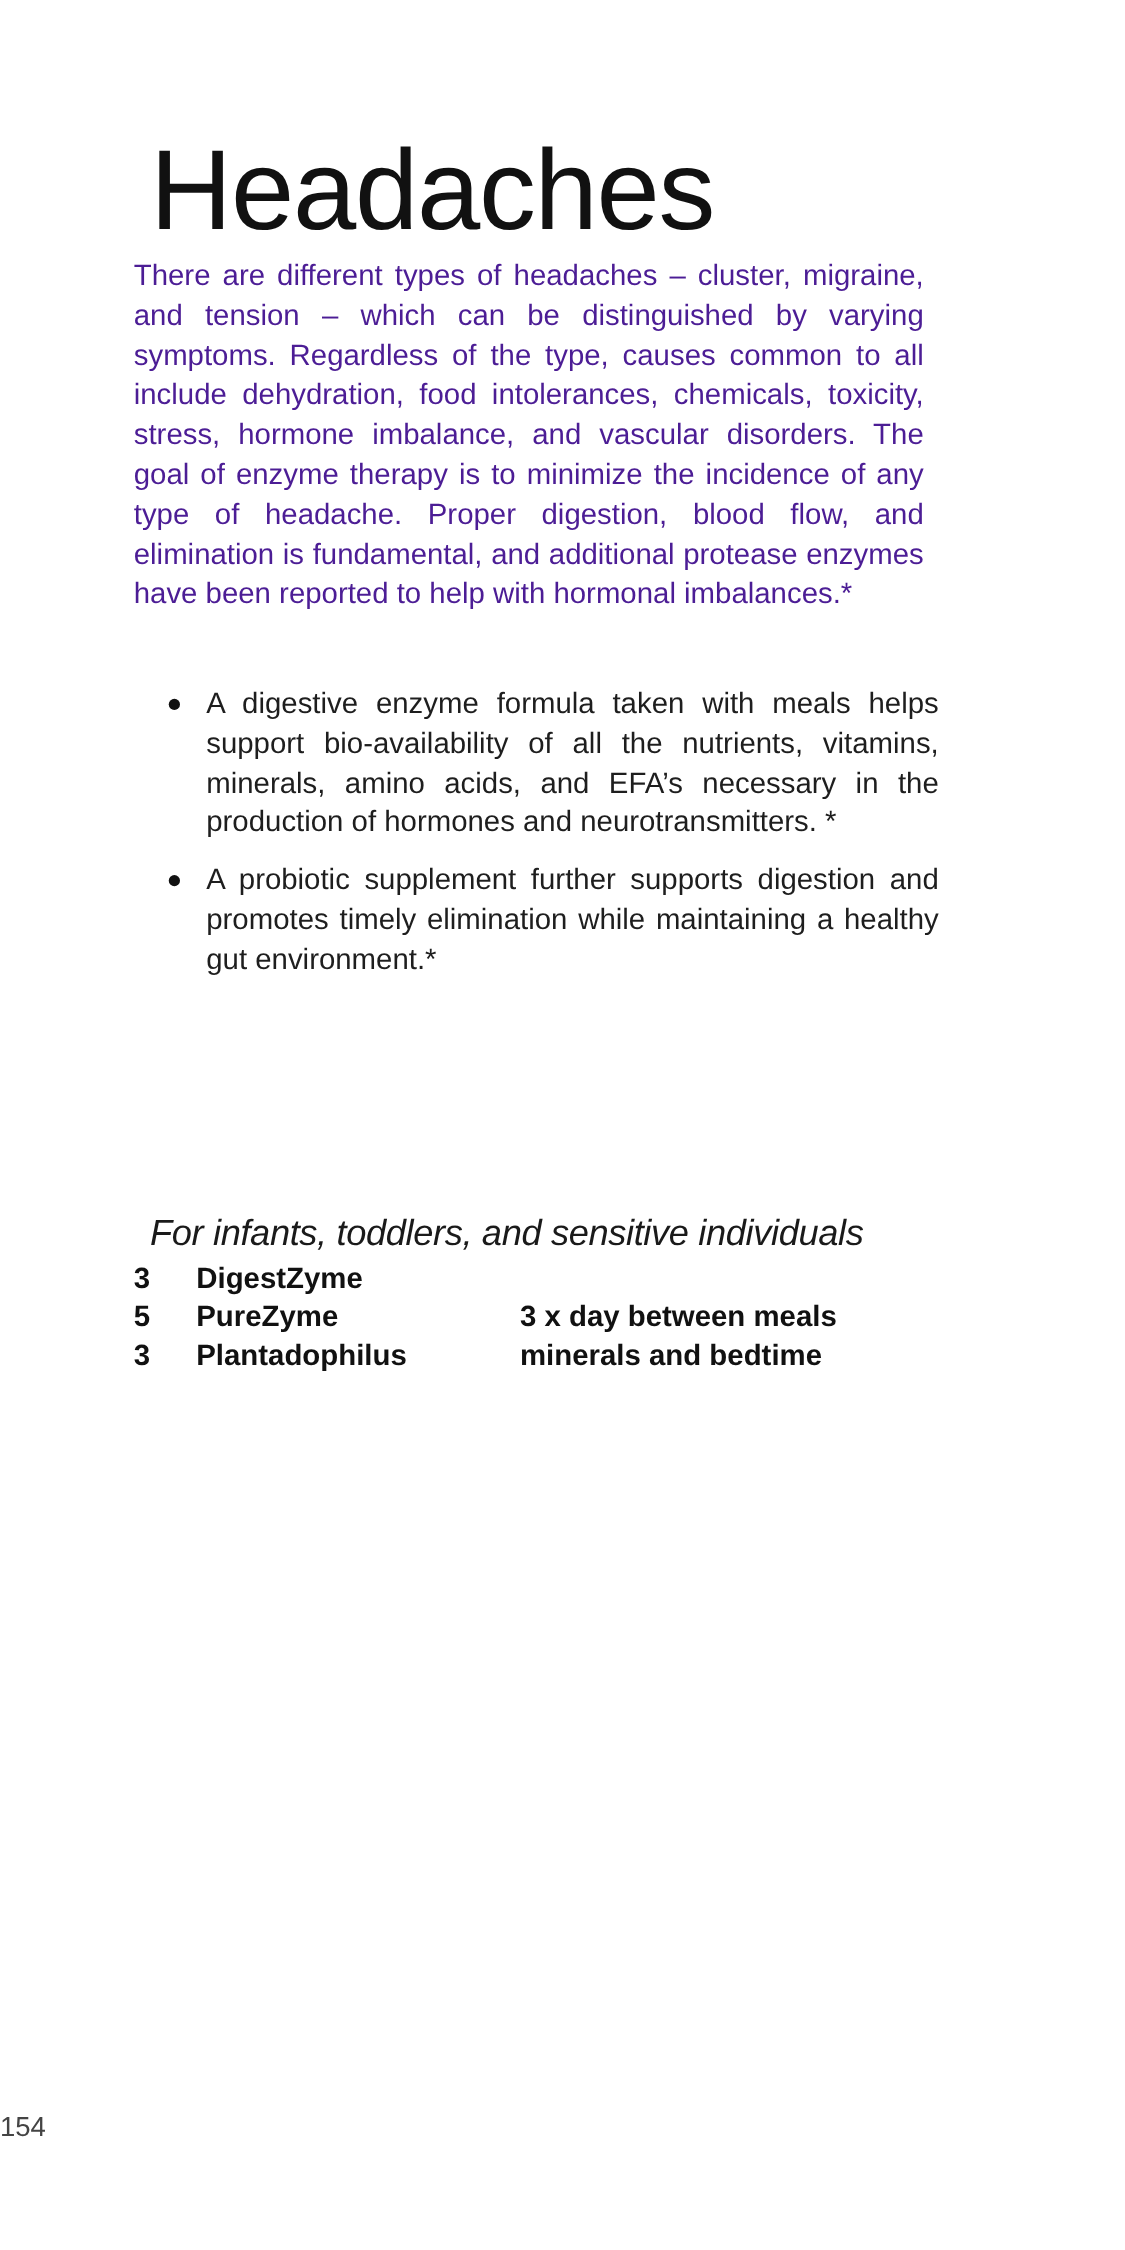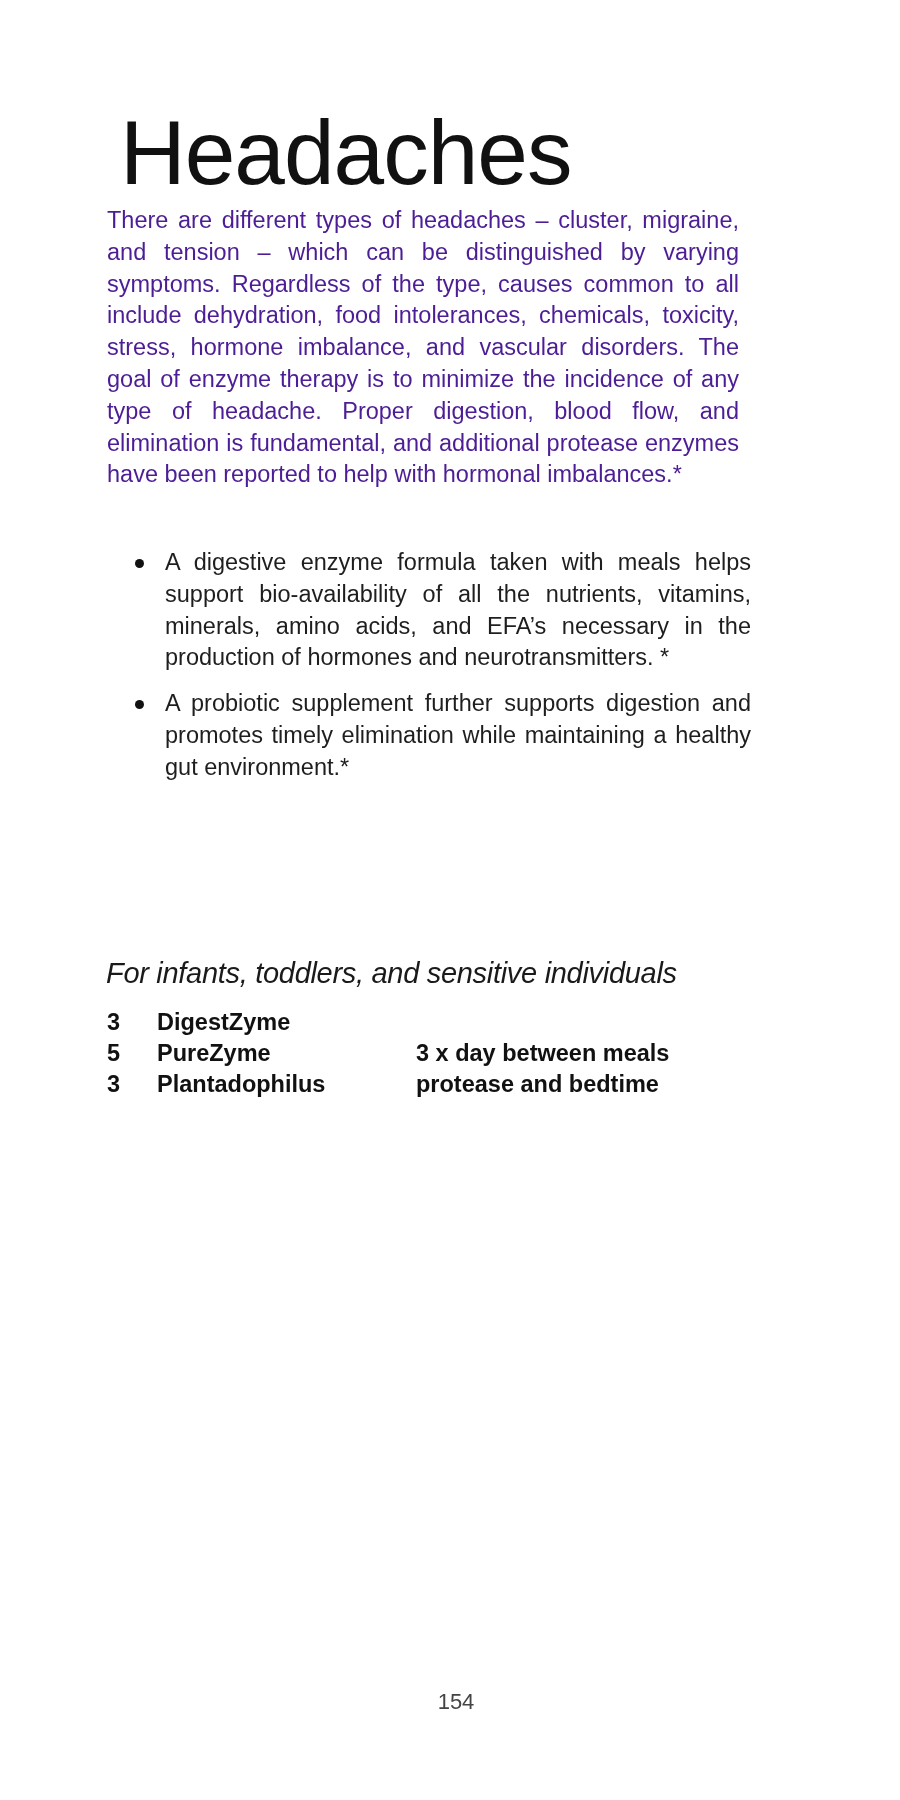--- a/index.html
+++ b/index.html
@@ -7,29 +7,29 @@
          font-family:"Liberation Sans", "DejaVu Sans", sans-serif; color:#1c1c1c; }
   .page { position:absolute; left:0; top:0; width:900px; height:1800px; }
   .title { position:absolute; left:104px; top:82px; margin:16px;
            font-size:91px; font-weight:normal; line-height:110px; letter-spacing:-1px; color:#111; }
   .intro { position:absolute; left:107px; top:205px; width:632px; margin:0;
            font-size:23.5px; line-height:31.8px; text-align:justify; color:#4c1d95; }
   .bullets { position:absolute; left:107px; top:535px; width:632px; margin:12px; padding:0; list-style:none; }
   .bullet { position:relative; padding-left:46px; font-size:23.5px; line-height:31.8px;
             text-align:justify; margin:0 0 14px 0; color:#1e1e1e; }
   .bullet-dot { position:absolute; left:16px; top:12px; width:9px; height:9px; border-radius:50%; background:#111; }
-  .subhead { position:absolute; left:106px; top:956px; margin:0; font-size:29px; font-style:italic;
+  .subhead { position:absolute; left:106px; top:956px; margin:14px; font-size:29px; font-style:italic;
              font-weight:normal; line-height:34px; color:#1a1a1a; letter-spacing:-0.3px; }
   .dosage { position:absolute; left:107px; top:1007px; width:640px; }
   .dose-row { position:relative; height:31px; font-size:23.5px; line-height:31px; font-weight:bold; color:#111; }
   .dose-qty { position:absolute; left:0; }
   .dose-name { position:absolute; left:50px;text-align:center; }
   .dose-when { position:absolute; left:309px; }
-  .page-number { position:absolute; left:0; width:846px; top:1689px; text-align:center;
-                 font-size:22px; line-height:26px; color:#444;padding-left:33px; }
+  .page-number { position:absolute; left:0; width:846px; top:1689px; text-align:left;
+                 font-size:22px; line-height:26px; color:#444; }
 </style>
 </head>
 <body>
 
 <div class="page">
   <h1 class="title">Headaches</h1>
 
   <p class="intro">There are different types of headaches – cluster, migraine, and tension – which can be distinguished by varying symptoms. Regardless of the type, causes common to all include dehydration, food intolerances, chemicals, toxicity, stress, hormone imbalance, and vascular disorders. The goal of enzyme therapy is to minimize the incidence of any type of headache. Proper digestion, blood flow, and elimination is fundamental, and additional protease enzymes have been reported to help with hormonal imbalances.*</p>
 
   <ul class="bullets">
@@ -51,18 +51,18 @@
       <span class="dose-name">DigestZyme</span>
     </div>
     <div class="dose-row">
       <span class="dose-qty">5</span>
       <span class="dose-name">PureZyme</span>
       <span class="dose-when">3 x day between meals</span>
     </div>
     <div class="dose-row">
       <span class="dose-qty">3</span>
       <span class="dose-name">Plantadophilus</span>
-      <span class="dose-when">protease and bedtime</span>
+      <span class="dose-when">minerals and bedtime</span>
     </div>
   </div>
 
   <div class="page-number">154</div>
 </div>
 
 </body></html>

